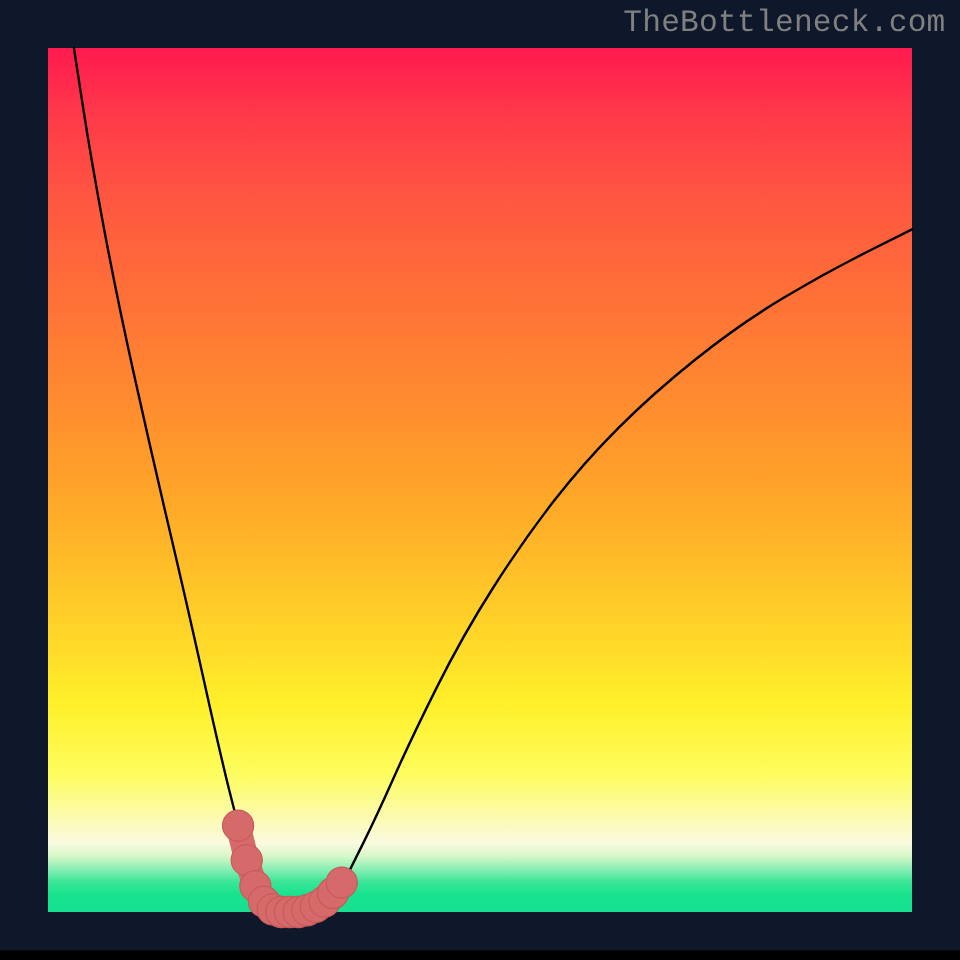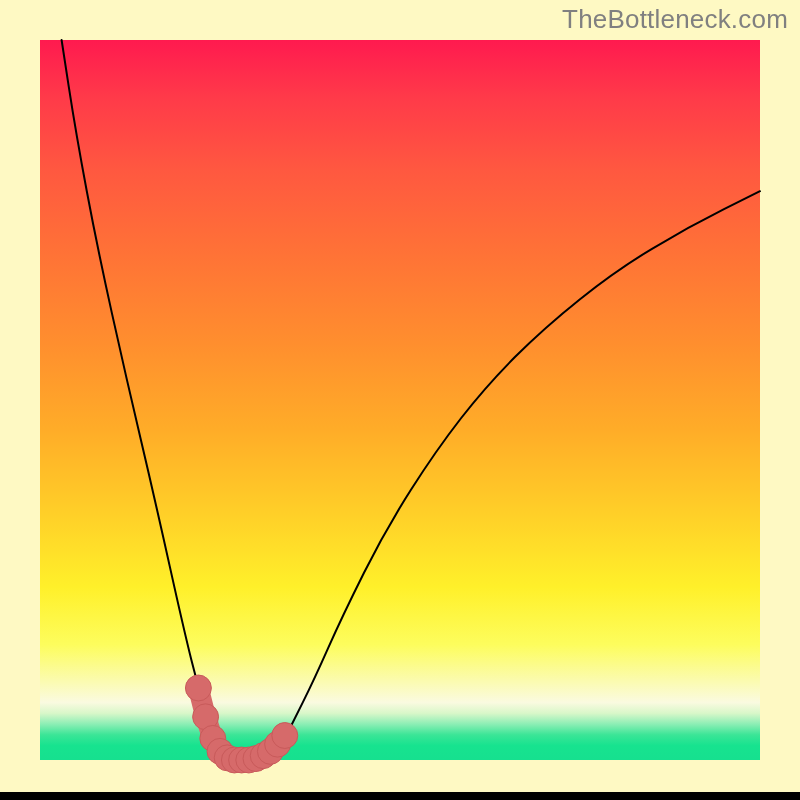--- a/index.html
+++ b/index.html
@@ -8,21 +8,22 @@
     width: 800px;
     height: 800px;
     overflow: hidden;
     background: #000;
     font-family: Arial, Helvetica, sans-serif;
   }
   .frame {
     position: relative;
     width: 800px;
     height: 792px;
-    background: #fef9c3;
+    background: #0f172a;
+    font-family: Liberation Mono, monospace;
   }
   .watermark {
     position: absolute;
     top: 4px;
     right: 12px;
     color: #808080;
     font-size: 26px;
     font-weight: 400;
     letter-spacing: 0.2px;
     z-index: 30;

